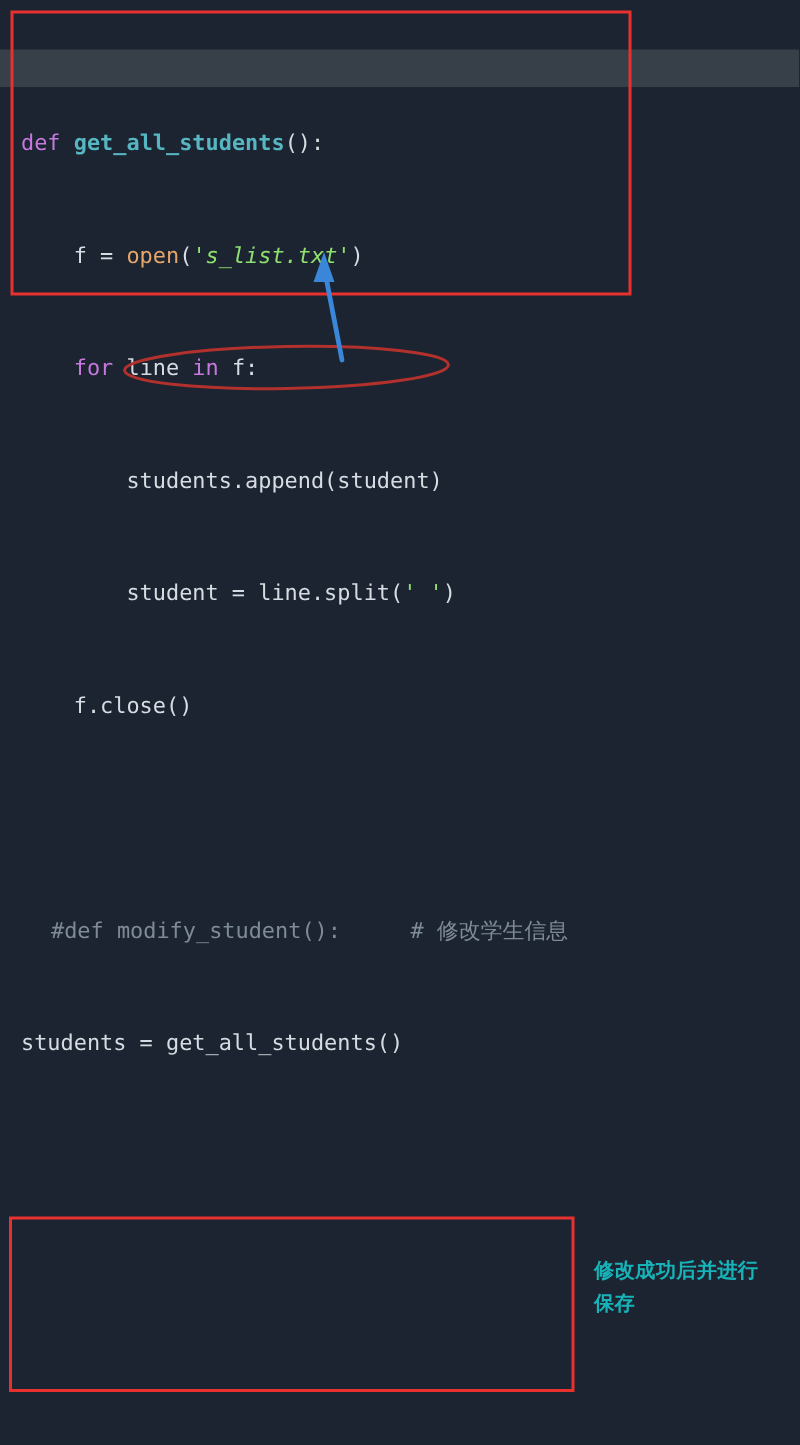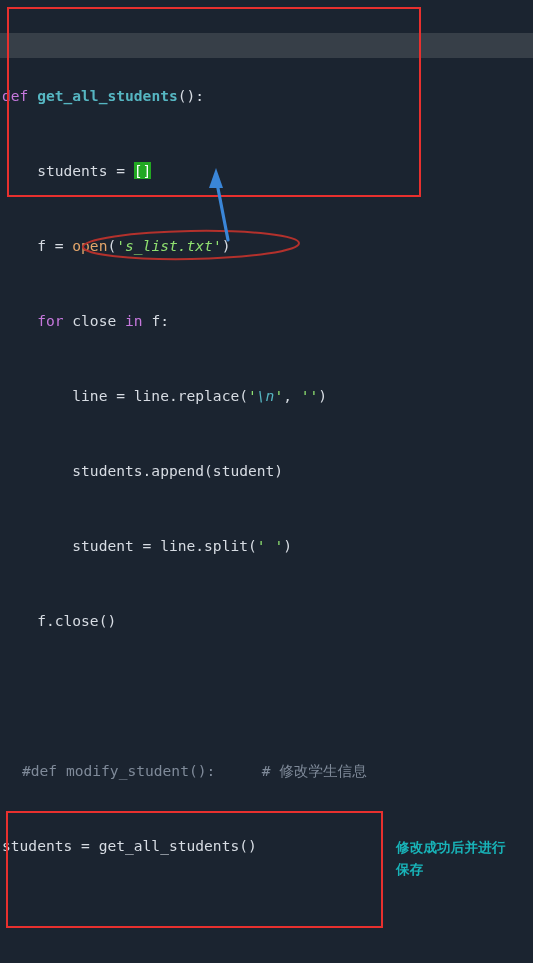--- a/index.html
+++ b/index.html
@@ -27,21 +27,21 @@
     margin: 0;
     font-family: "DejaVu Sans Mono", "Liberation Mono", monospace;
     font-size: 14.6px;
     line-height: 25px;
     white-space: pre;
     color: #d7dce3;
     z-index: 3;
   }
   .ln {
     height: 25px;
-    padding-left: 2px;
+    padding-left: 14px;
     box-sizing: border-box;
     position: relative;
   }
   .blank { color: transparent; }
 
   
   .hl-band {
     position: absolute;
     left: 0;
     width: 533px;
@@ -91,24 +91,22 @@
 </head>
 <body>
 
 <div id="screen">
 
   <div class="hl-band" style="top:33px;"></div>
 
   <div class="code" style="top:8px;">
 
     <div class="ln"><span class="kw">def</span> <span class="fn">get_all_students</span><span class="pl">():</span></div>
-    <div class="ln"><span class="pl">    students = </span><span class="brk-match">[]</span></div>
     <div class="ln"><span class="pl">    f = </span><span class="bi">open</span><span class="pl">(</span><span class="str">'s_list.txt'</span><span class="pl">)</span></div>
-    <div class="ln"><span class="pl">    </span><span class="kw">for</span><span class="pl"> close </span><span class="kw">in</span><span class="pl"> f:</span></div>
-    <div class="ln"><span class="pl">        line = line.replace(</span><span class="str">'</span><span class="esc">\n</span><span class="str">'</span><span class="pl">, </span><span class="str">''</span><span class="pl">)</span></div>
+    <div class="ln"><span class="pl">    </span><span class="kw">for</span><span class="pl"> line </span><span class="kw">in</span><span class="pl"> f:</span></div>
     <div class="ln"><span class="pl">        students.append(student)</span></div>
     <div class="ln"><span class="pl">        student = line.split(</span><span class="str">' '</span><span class="pl">)</span></div>
     <div class="ln"><span class="pl">    f.close()</span></div>
     <div class="ln blank"> </div>
     <div class="ln"><span class="cmt">#def modify_student():</span><span class="pl">   </span><span class="cmt"># <span class="cjk">修改学生信息</span></span></div>
     <div class="ln"><span class="pl">students = get_all_students()</span></div>
     
     
     
     

